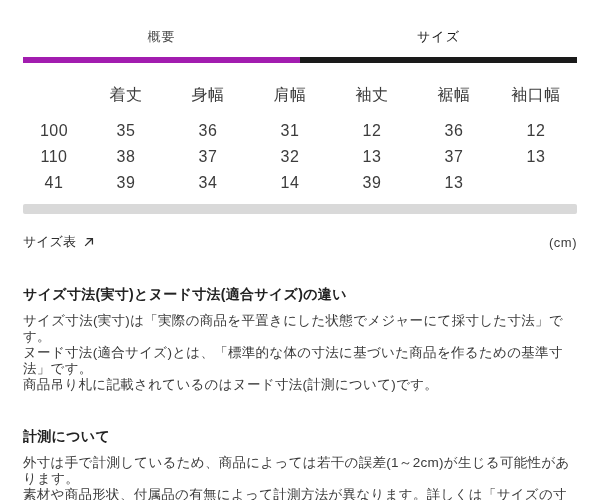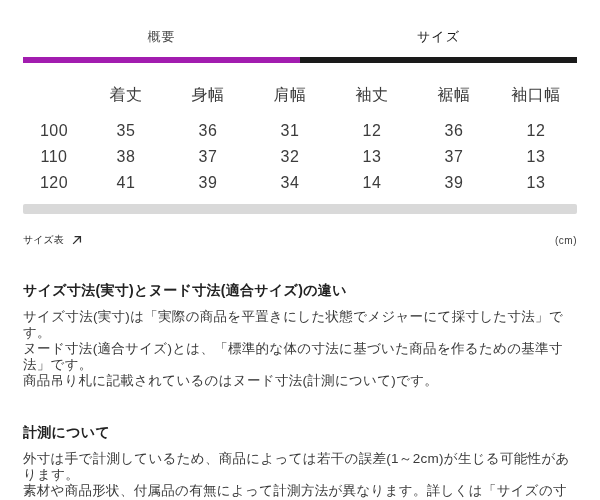--- a/index.html
+++ b/index.html
@@ -58,21 +58,21 @@
     margin-top: 8px;
     height: 10px;
     background: #d9d9d9;
     border-radius: 2px;
   }
   
   .links-row {
     display: flex;
     align-items: center;
     margin-top: 19px;
-    font-size: 10px;
+    font-size: 13px;
     color: #2e2e2e;
     justify-content: flex-end;
   }
   .text-link {
     display: inline-flex;
     align-items: center;
     gap: 7px;
     cursor: pointer;
     margin-right: 24px;
   }
@@ -131,21 +131,20 @@
     <div class="cell">12</div>
 
     <div class="cell">110</div>
     <div class="cell">38</div>
     <div class="cell">37</div>
     <div class="cell">32</div>
     <div class="cell">13</div>
     <div class="cell">37</div>
     <div class="cell">13</div>
 
-    <div class="cell">120</div>
     <div class="cell">41</div>
     <div class="cell">39</div>
     <div class="cell">34</div>
     <div class="cell">14</div>
     <div class="cell">39</div>
     <div class="cell">13</div>
   </div>
 
   <div class="table-scrollbar"></div>
 

